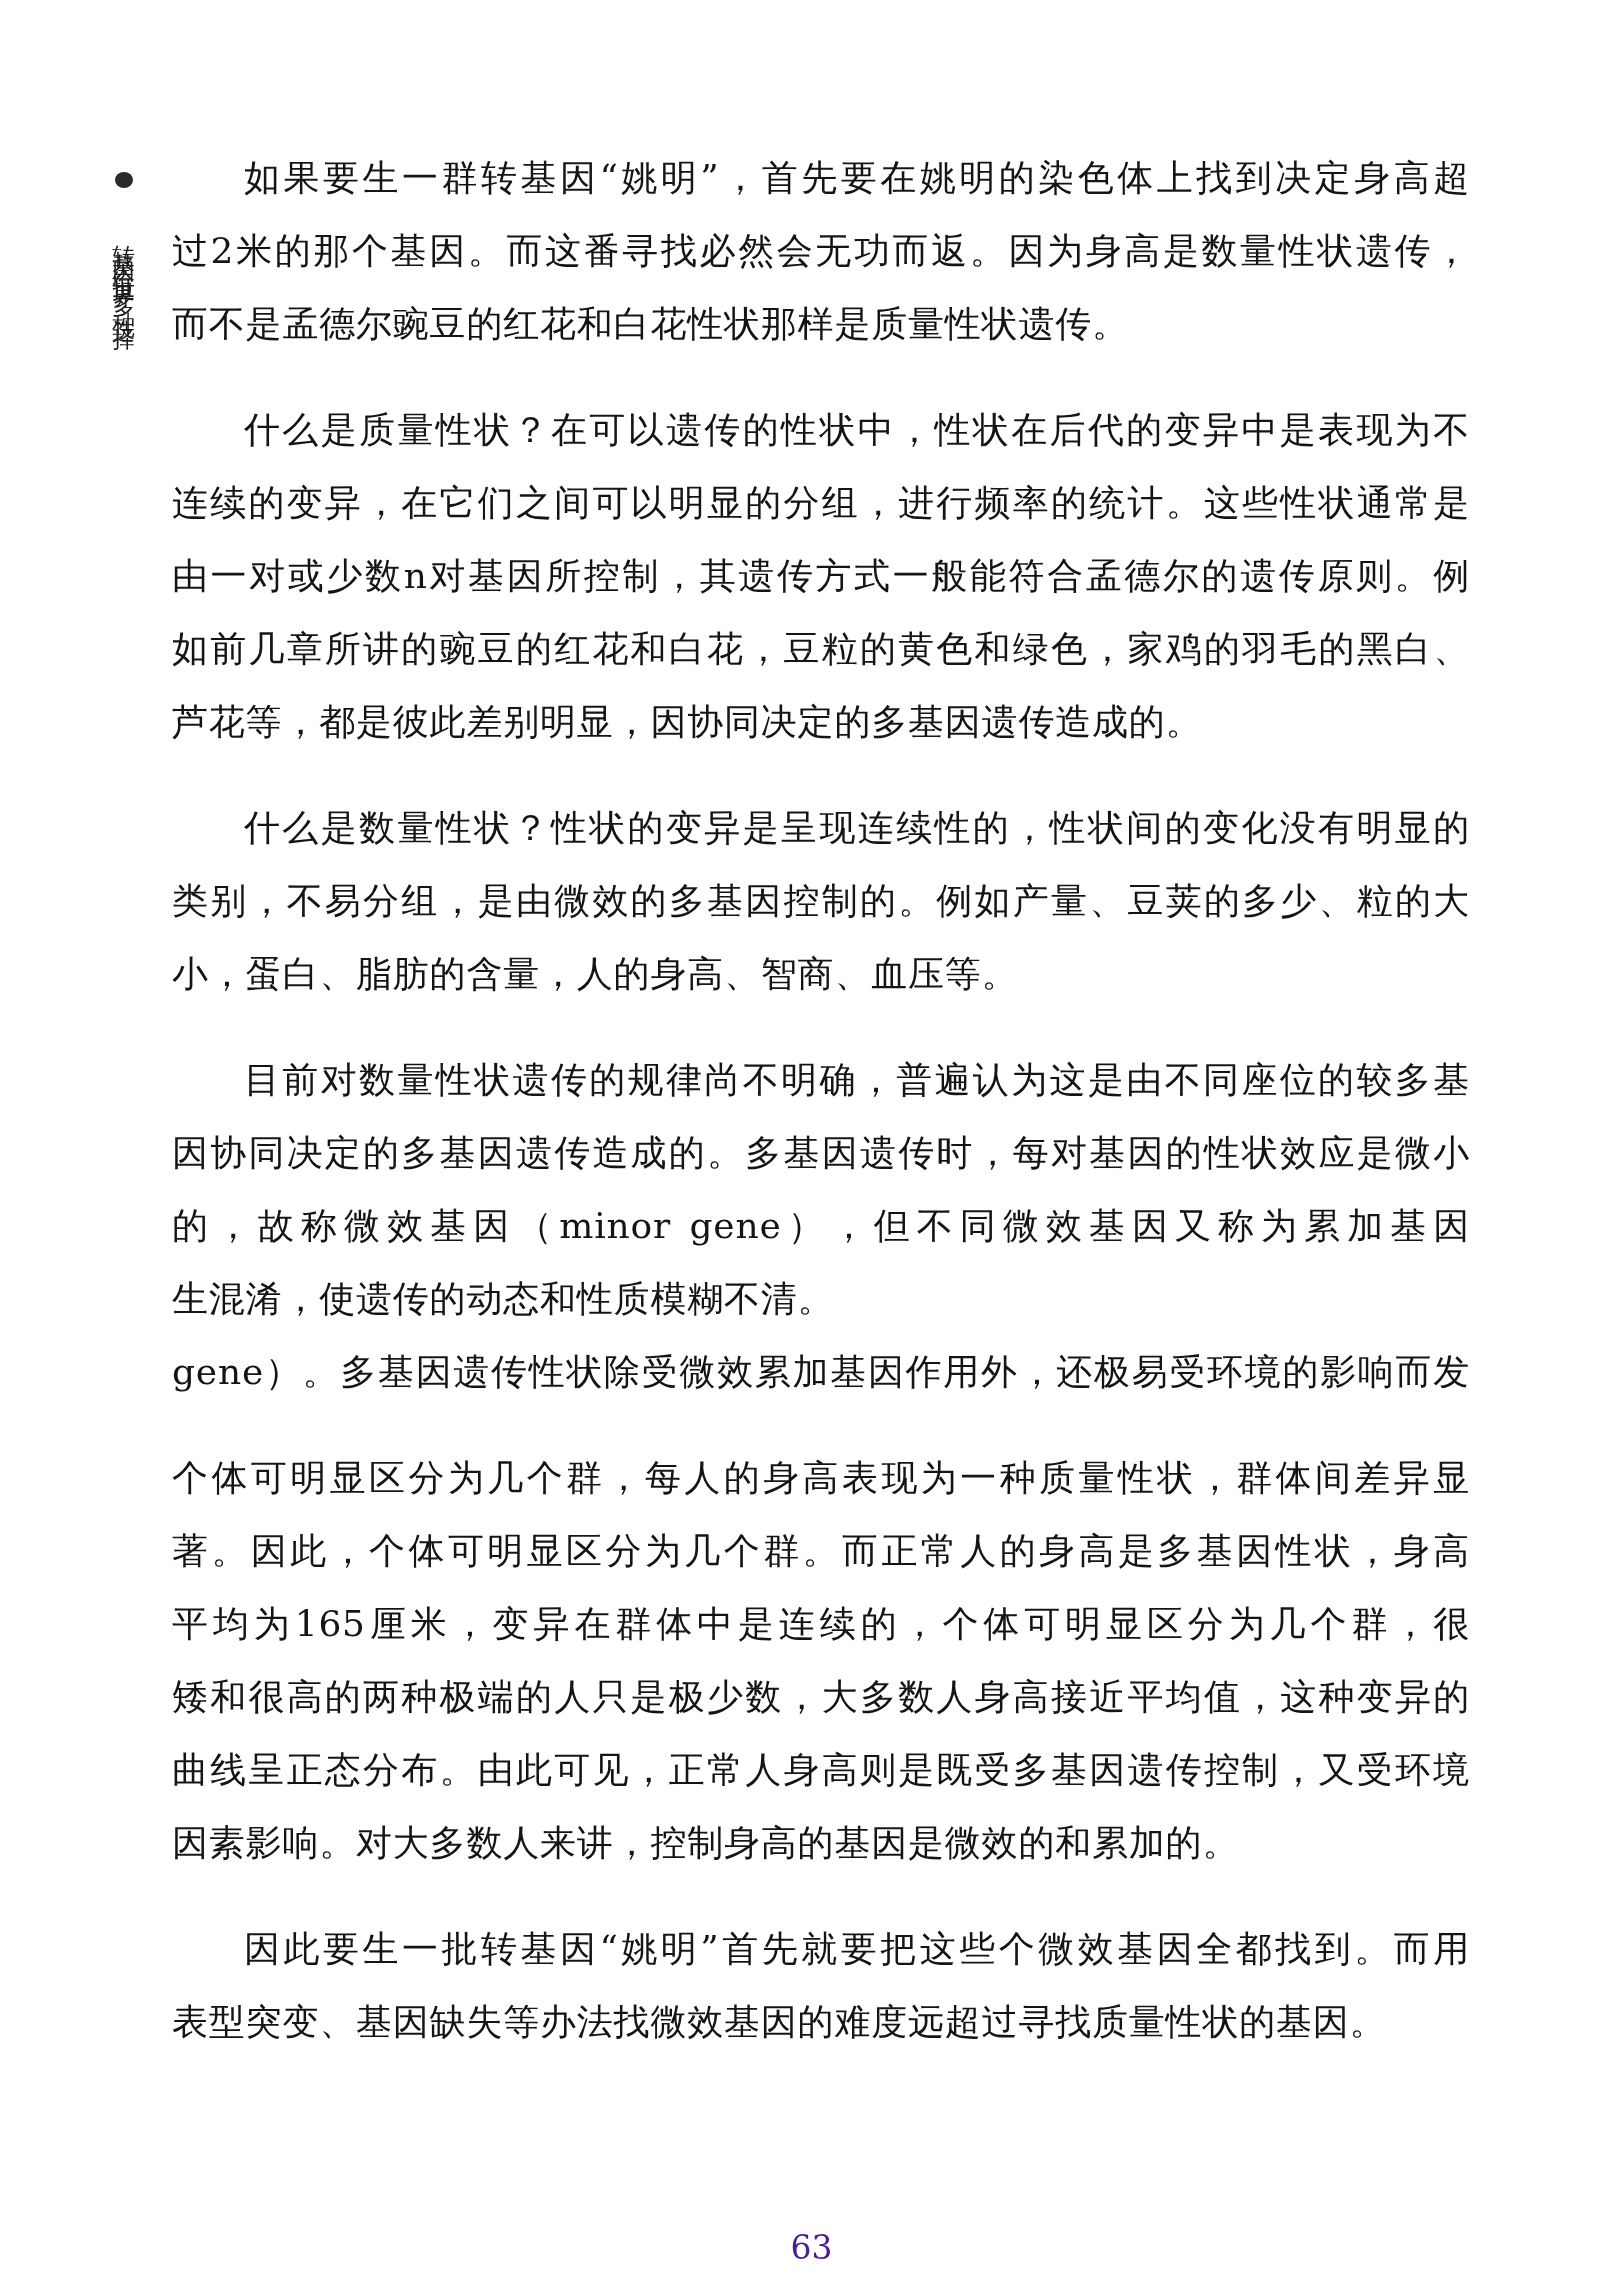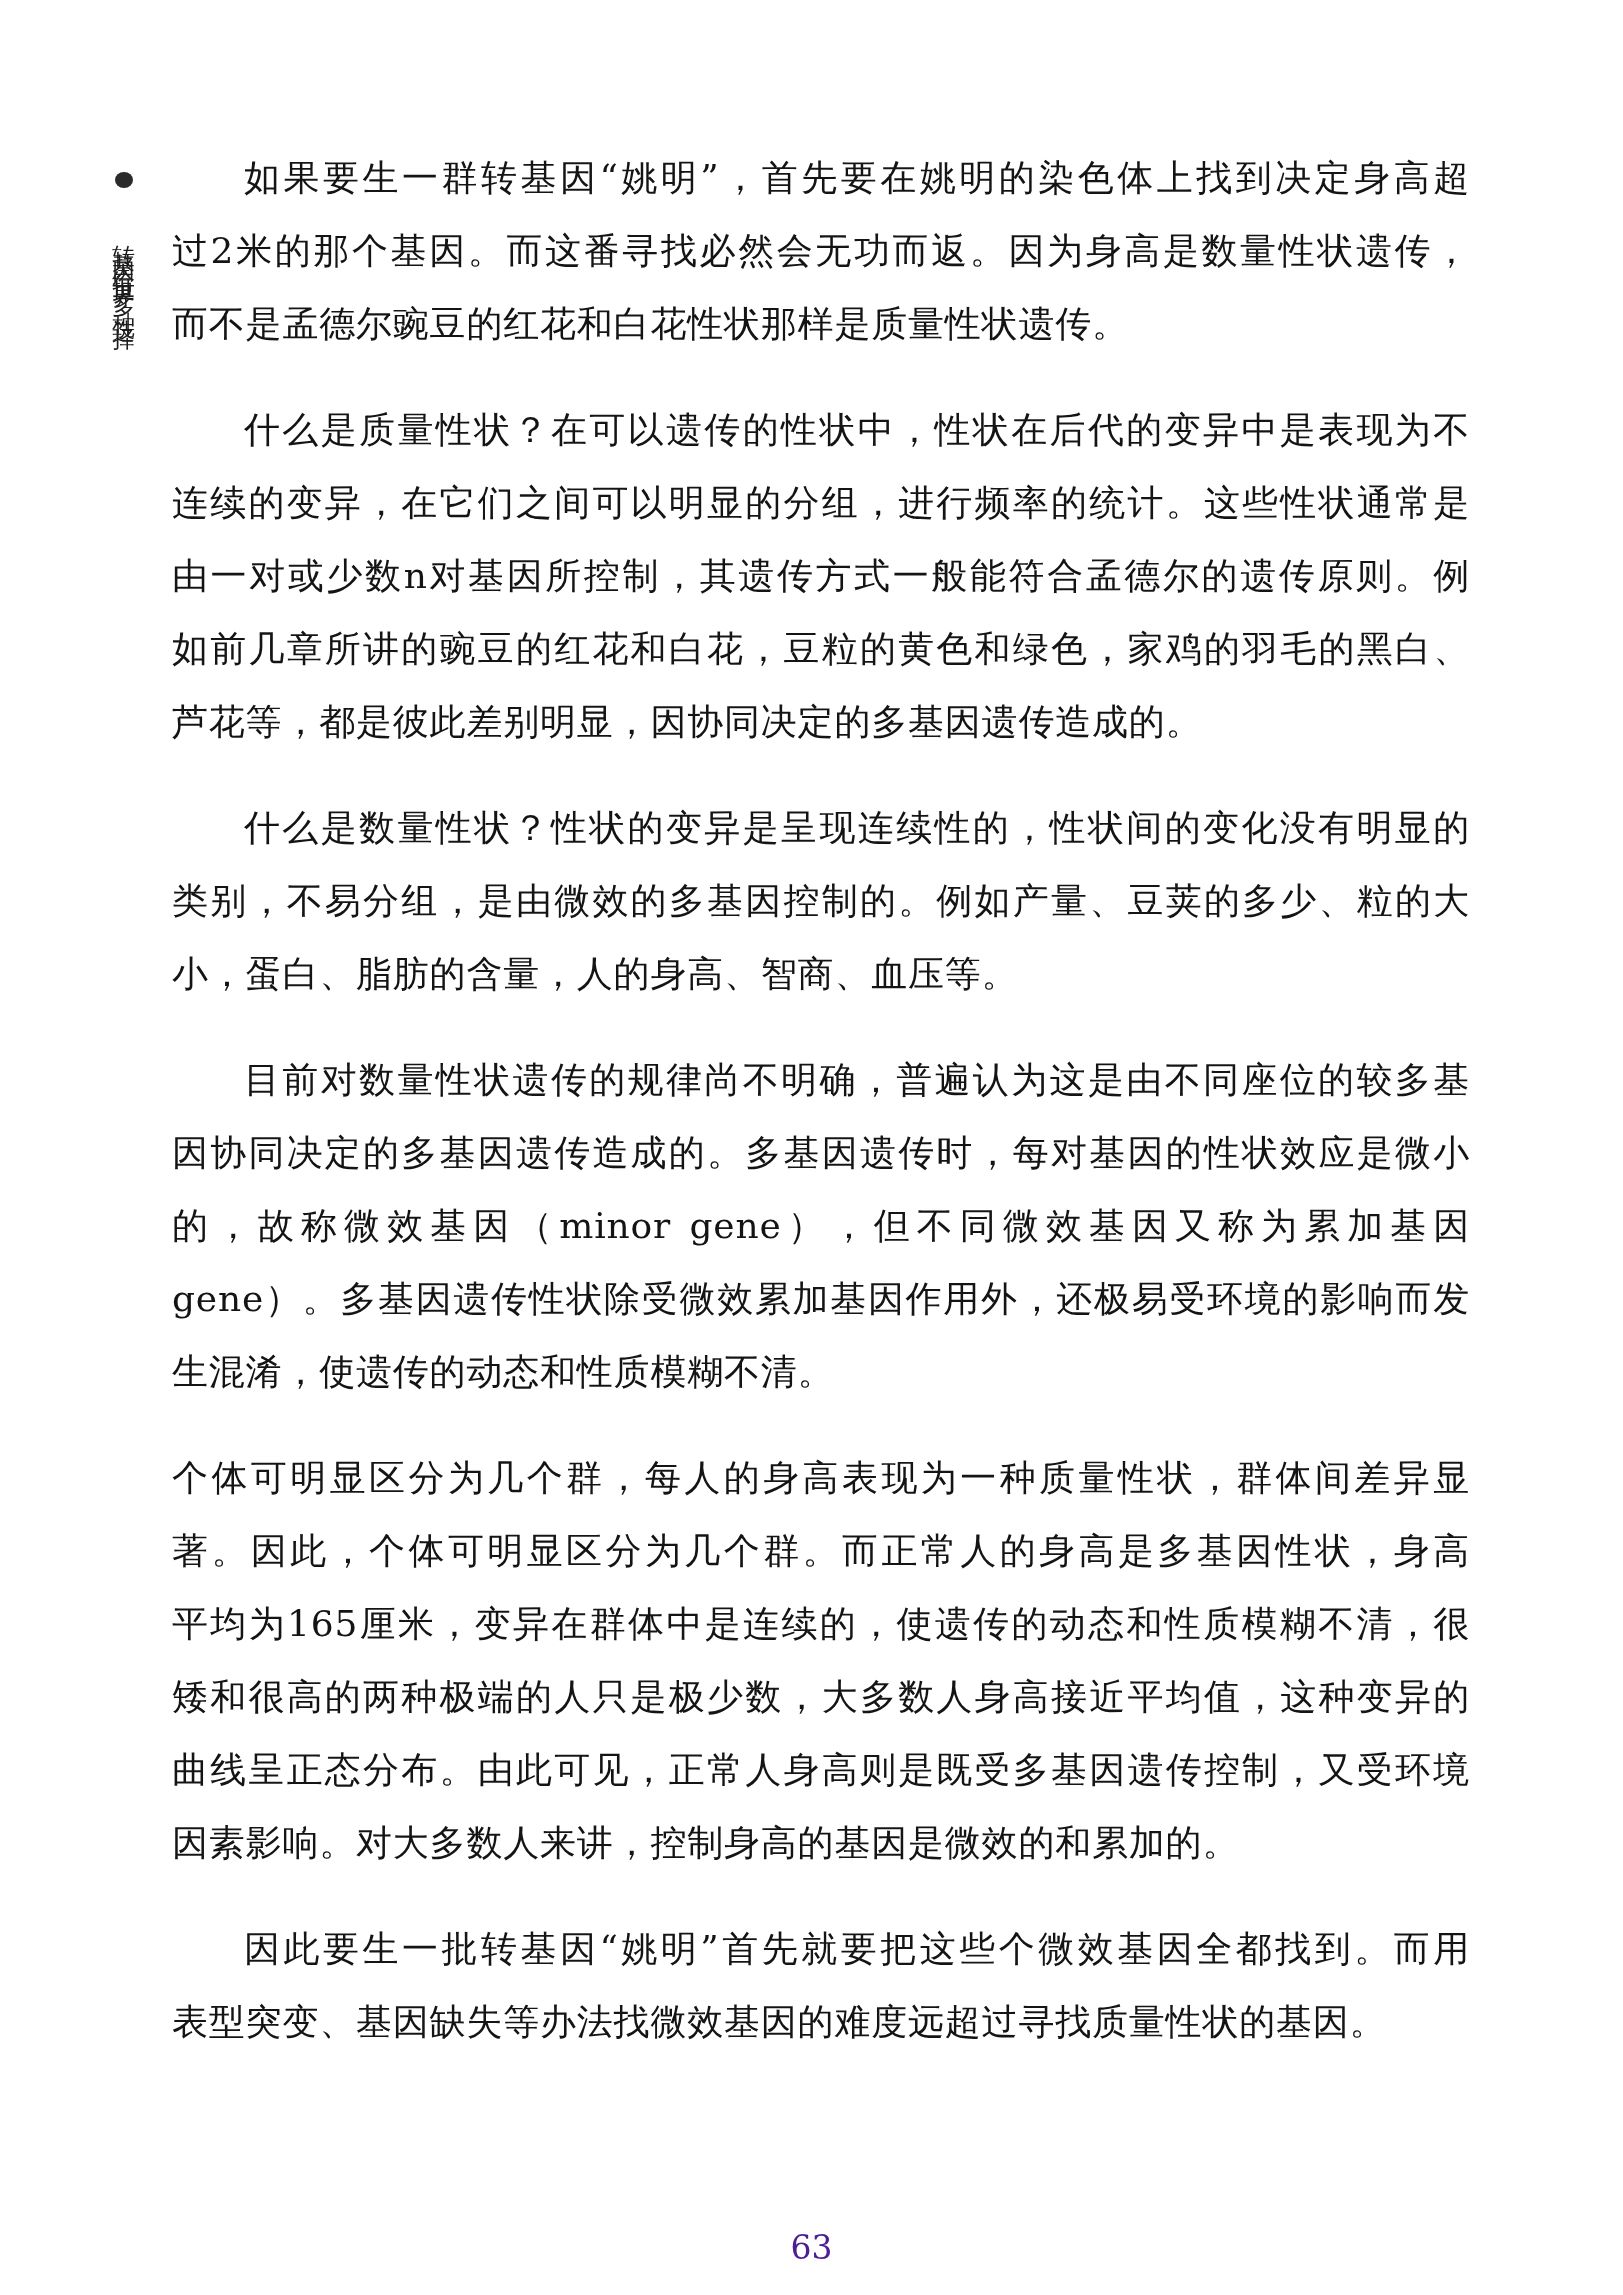--- a/index.html
+++ b/index.html
@@ -94,27 +94,27 @@
       </div>
       <div class="para">
         <div class="line first">什么是数量性状？性状的变异是呈现连续性的，性状间的变化没有明显的</div>
         <div class="line">类别，不易分组，是由微效的多基因控制的。例如产量、豆荚的多少、粒的大</div>
         <div class="line last">小，蛋白、脂肪的含量，人的身高、智商、血压等。</div>
       </div>
       <div class="para">
         <div class="line first">目前对数量性状遗传的规律尚不明确，普遍认为这是由不同座位的较多基</div>
         <div class="line">因协同决定的多基因遗传造成的。多基因遗传时，每对基因的性状效应是微小</div>
         <div class="line">的，故称微效基因（minor gene），但不同微效基因又称为累加基因（additive</div>
+        <div class="line last">生混淆，使遗传的动态和性质模糊不清。</div>
         <div class="line">gene）。多基因遗传性状除受微效累加基因作用外，还极易受环境的影响而发</div>
-        <div class="line last">生混淆，使遗传的动态和性质模糊不清。</div>
       </div>
       <div class="para">
         <div class="line">个体可明显区分为几个群，每人的身高表现为一种质量性状，群体间差异显</div>
         <div class="line">著。因此，个体可明显区分为几个群。而正常人的身高是多基因性状，身高</div>
-        <div class="line">平均为165厘米，变异在群体中是连续的，使遗传的动态和性质模糊不清，很</div>
+        <div class="line">平均为165厘米，变异在群体中是连续的，个体可明显区分为几个群，很</div>
         <div class="line">矮和很高的两种极端的人只是极少数，大多数人身高接近平均值，这种变异的</div>
         <div class="line">曲线呈正态分布。由此可见，正常人身高则是既受多基因遗传控制，又受环境</div>
         <div class="line last">因素影响。对大多数人来讲，控制身高的基因是微效的和累加的。</div>
       </div>
       <div class="para">
         <div class="line first">因此要生一批转基因“姚明”首先就要把这些个微效基因全都找到。而用</div>
         <div class="line last">表型突变、基因缺失等办法找微效基因的难度远超过寻找质量性状的基因。</div>
       </div>
     </div>
 

